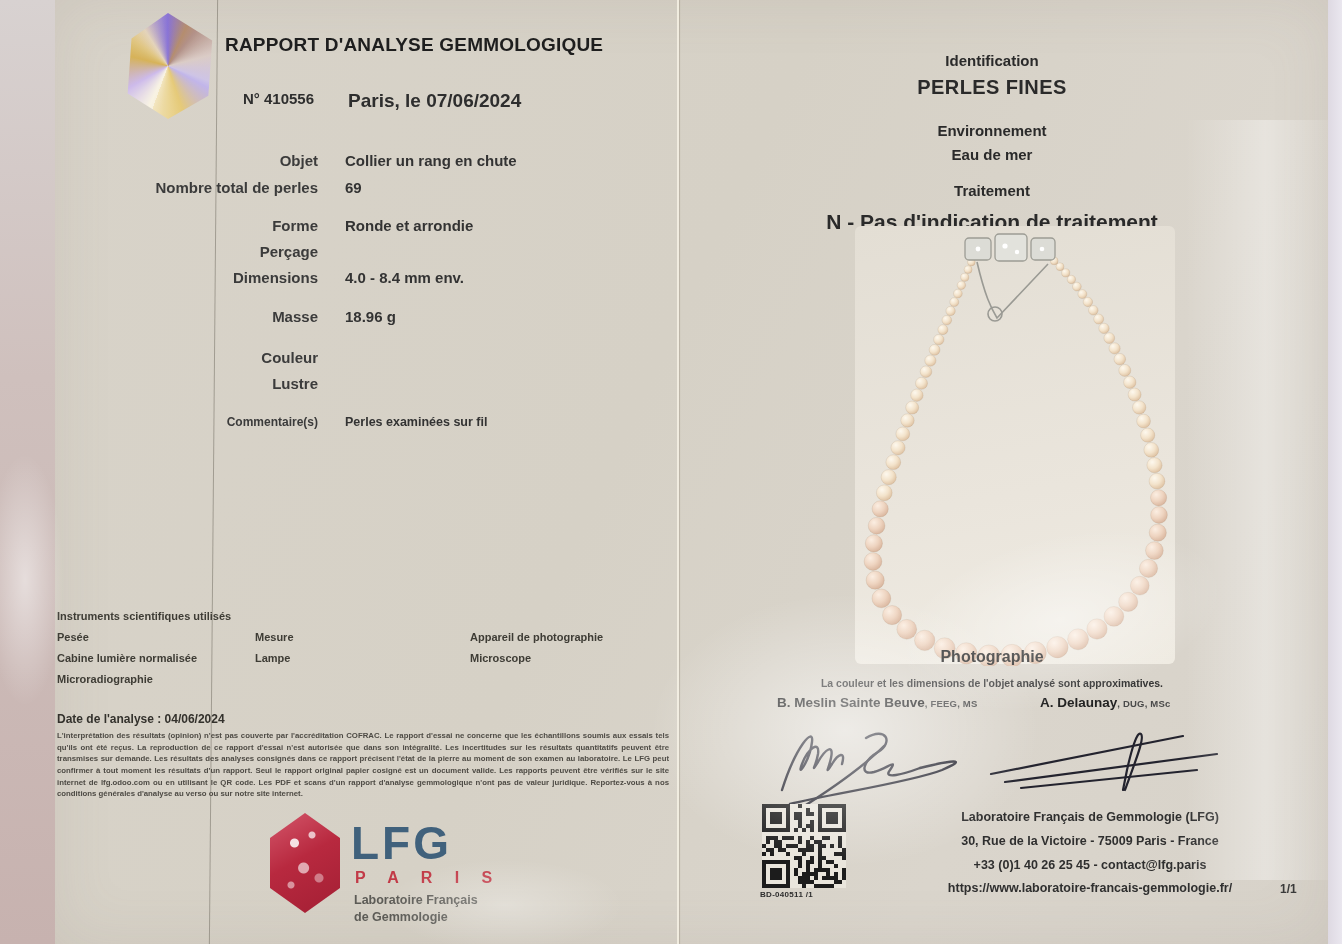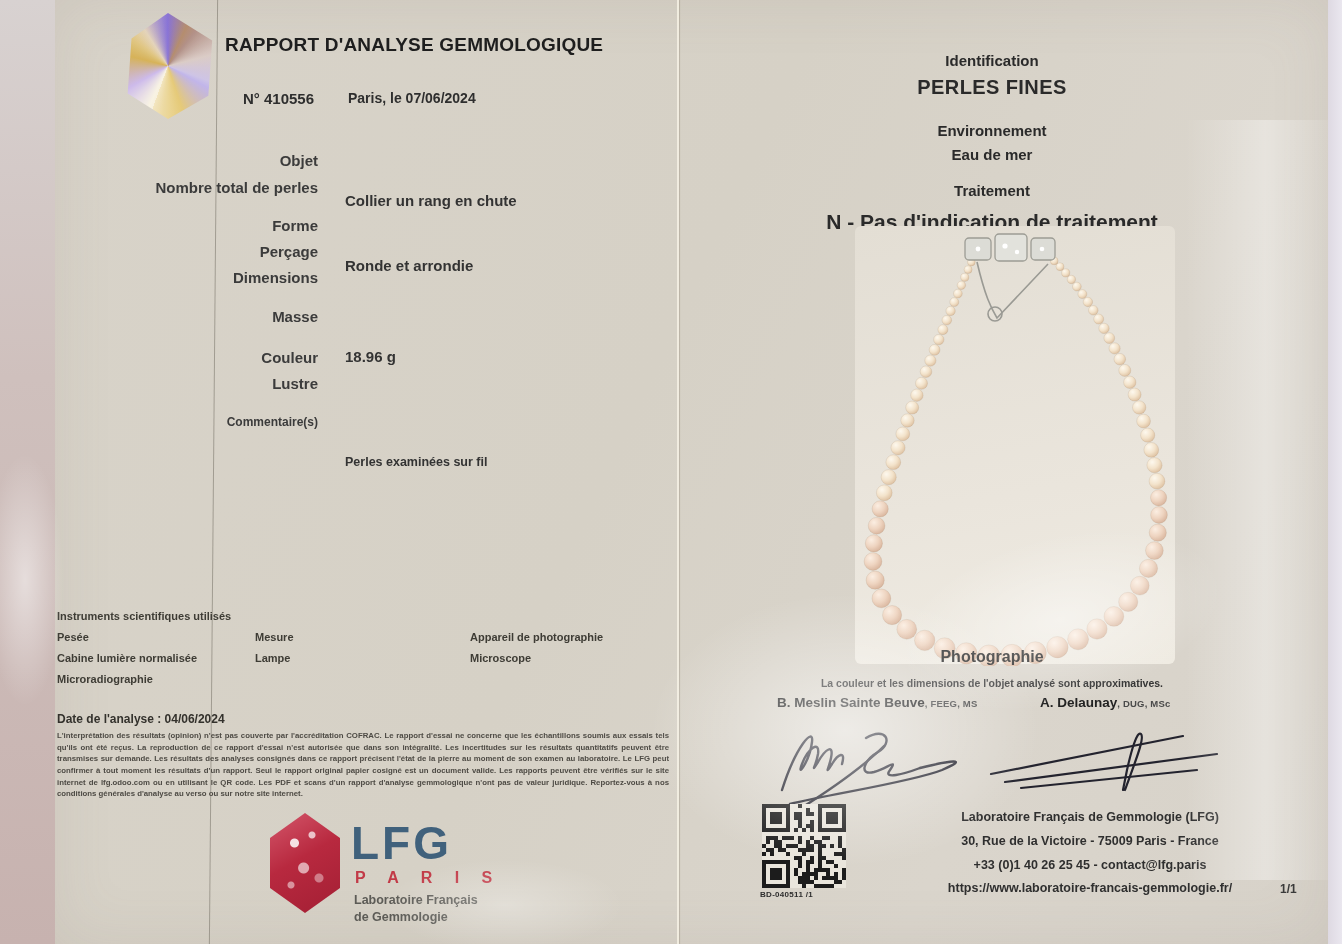--- a/index.html
+++ b/index.html
@@ -21,24 +21,24 @@
 
   
   .hologram{position:absolute;left:65px;top:13px;width:96px;height:106px;opacity:.95;
     clip-path:polygon(50% 0%,96% 26%,92% 78%,50% 100%,8% 76%,12% 24%);
     background:conic-gradient(from 25deg,#d7ab45,#f1e2b4 14%,#9d8ade 26%,#e0bf5e 38%,#f6ecd0 50%,#b59ae2 60%,#cfa743 72%,#efe0bb 84%,#8f7cd6 93%,#d7ab45);
     filter:saturate(1.05);}
   .hologram:after{content:"";position:absolute;inset:0;
     background:conic-gradient(from 200deg,rgba(255,255,255,.5),rgba(255,255,255,0) 30%,rgba(90,60,200,.35) 55%,rgba(255,255,255,.4) 75%,rgba(255,255,255,0));}
   .title{position:absolute;left:170px;top:34px;font-size:19px;font-weight:800;color:#1e1e1e;letter-spacing:.2px;}
   .report-no{position:absolute;left:188px;top:90px;font-size:15px;font-weight:700;color:#2e2e2e;}
-  .report-date{position:absolute;left:293px;top:90px;font-size:14px;font-weight:700;color:#2e2e2e;}
+  .report-date{position:absolute;left:293px;top:90px;font-size:19px;font-weight:700;color:#2e2e2e;}
   .frow{position:absolute;left:0;width:620px;height:24px;}
   .frow .lab{position:absolute;left:0;top:0;width:263px;text-align:right;font-size:15px;font-weight:600;color:#3b3b3b;}
-  .frow .val{position:absolute;left:290px;top:0;width:330px;font-size:15px;font-weight:600;color:#333;margin-top:40px;}
+  .frow .val{position:absolute;left:290px;top:0;width:330px;font-size:15px;font-weight:600;color:#333;}
   .frow.small .lab{font-size:12px;top:2px;}
   .frow.small .val{font-size:12.5px;top:2px;}
   .instr{position:absolute;font-size:11px;font-weight:600;color:#3e3c35;}
   .legal-date{position:absolute;left:2px;top:712px;font-size:12px;font-weight:700;color:#33312c;}
   .legal{position:absolute;left:2px;top:730px;width:612px;font-size:7.8px;line-height:1.5;font-weight:600;color:#4d4a44;text-align:justify;}
   .lfg-hex{position:absolute;left:215px;top:813px;width:70px;height:100px;
     clip-path:polygon(50% 0%,100% 25%,100% 75%,50% 100%,0% 75%,0% 25%);
     background:linear-gradient(150deg,#d4576b 0%,#b8293f 45%,#a31f34 100%);}
   .lfg-hex:after{content:"";position:absolute;inset:0;background:
     radial-gradient(circle at 35% 30%,rgba(255,255,255,.85) 0 4px,transparent 5px),
@@ -80,30 +80,32 @@
       <div class="title">RAPPORT D'ANALYSE GEMMOLOGIQUE</div>
       <div class="report-no">N° 410556</div>
       <div class="report-date">Paris, le 07/06/2024</div>
 
       <div class="frow" style="top:152px">
         <span class="lab">Objet</span>
         <span class="val">Collier un rang en chute</span>
       </div>
       <div class="frow" style="top:179px">
         <span class="lab" style="left:-160px;width:423px">Nombre total de perles</span>
+        <span class="val">69</span>
       </div>
       <div class="frow" style="top:217px">
         <span class="lab">Forme</span>
         <span class="val">Ronde et arrondie</span>
       </div>
       <div class="frow" style="top:243px">
         <span class="lab">Perçage</span>
       </div>
       <div class="frow" style="top:269px">
         <span class="lab">Dimensions</span>
+        <span class="val">4.0 - 8.4 mm env.</span>
       </div>
       <div class="frow" style="top:308px">
         <span class="lab">Masse</span>
         <span class="val" style="font-weight:700">18.96 g</span>
       </div>
       <div class="frow" style="top:349px">
         <span class="lab">Couleur</span>
       </div>
       <div class="frow" style="top:375px">
         <span class="lab">Lustre</span>

